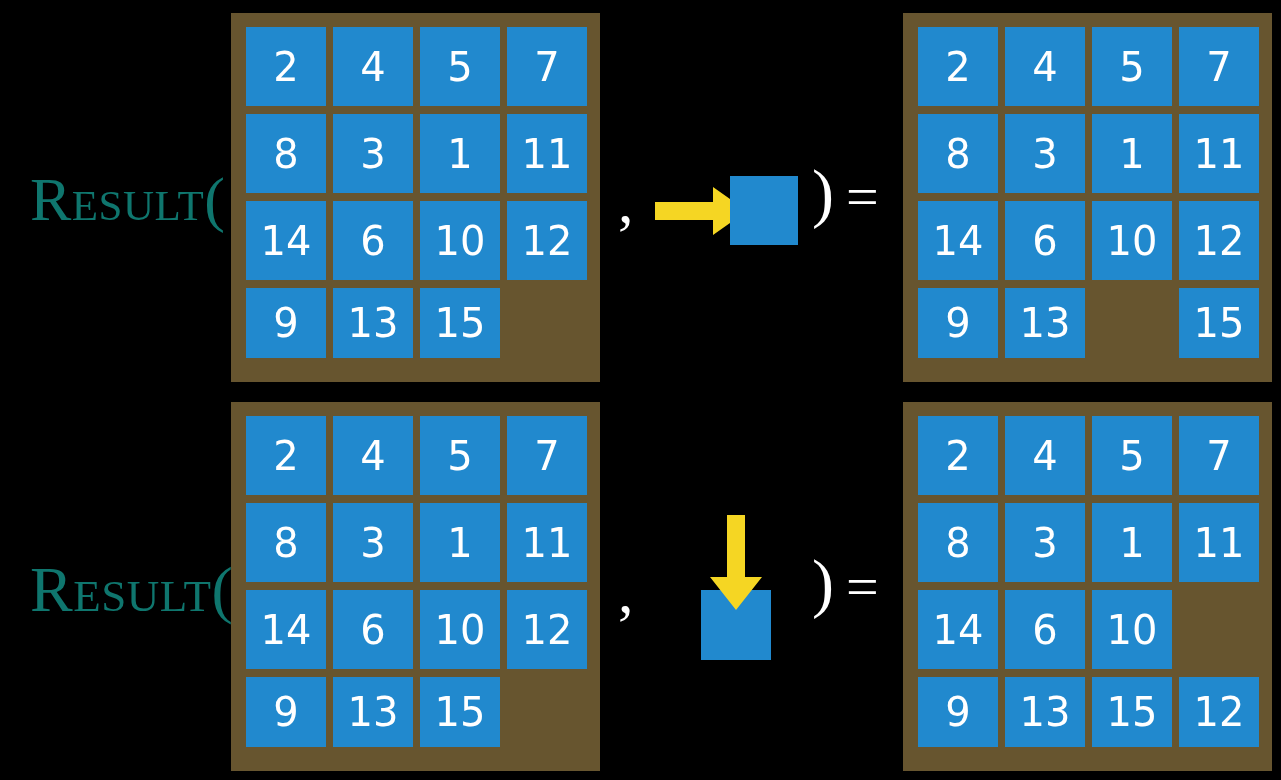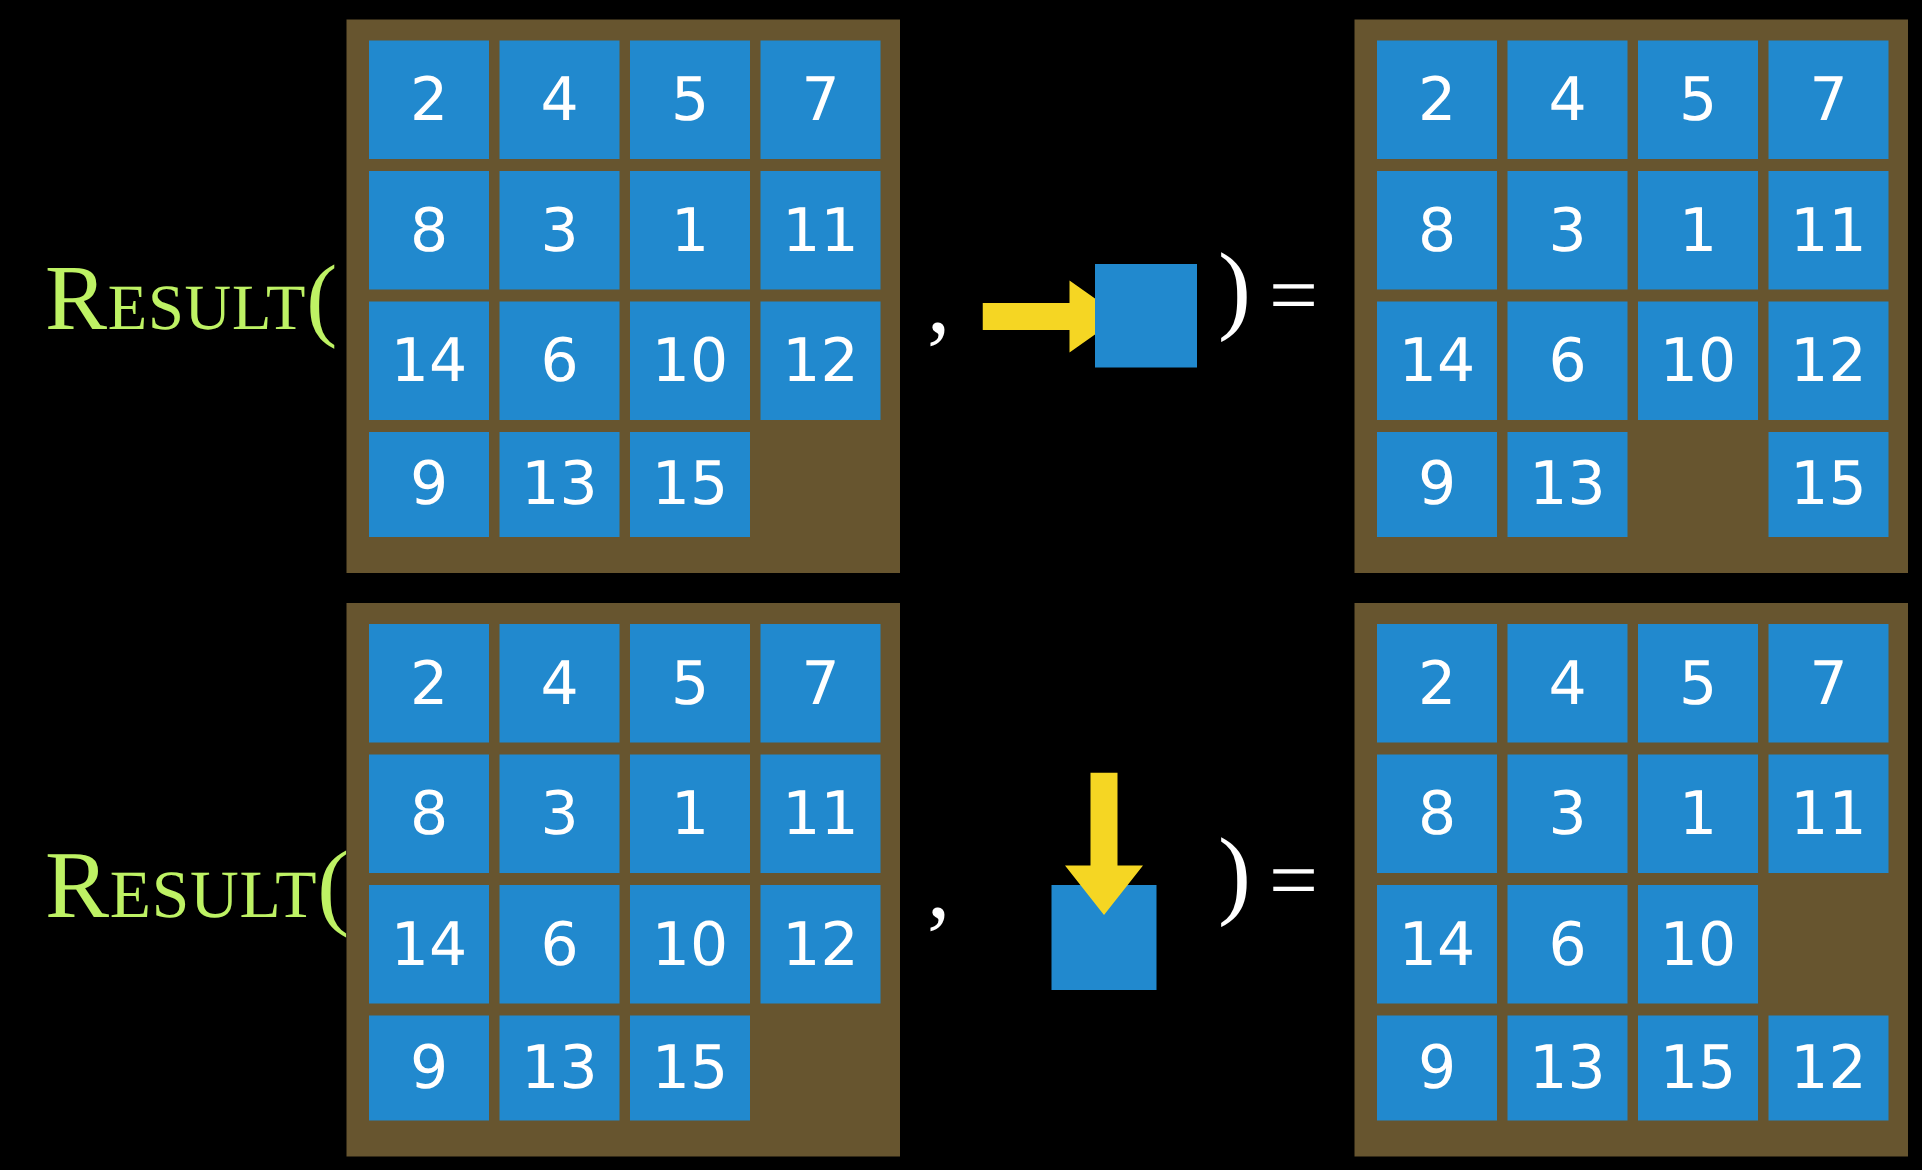--- a/index.html
+++ b/index.html
@@ -12,21 +12,21 @@
     width: 1281px;
     height: 780px;
     background: #000000;
     overflow: hidden;
     font-family: "Liberation Serif", serif;
   }
 
   
   .result-label {
     position: absolute;
-    color: #bef264;
+    color: #0f766e;
     font-family: "Liberation Serif", serif;
     font-variant: small-caps;
     letter-spacing: 0.5px;
     white-space: nowrap;
     line-height: 1;
     user-select: none;
   }
   .result-label.row1 {
     left: 30px;
     top: 168px;

